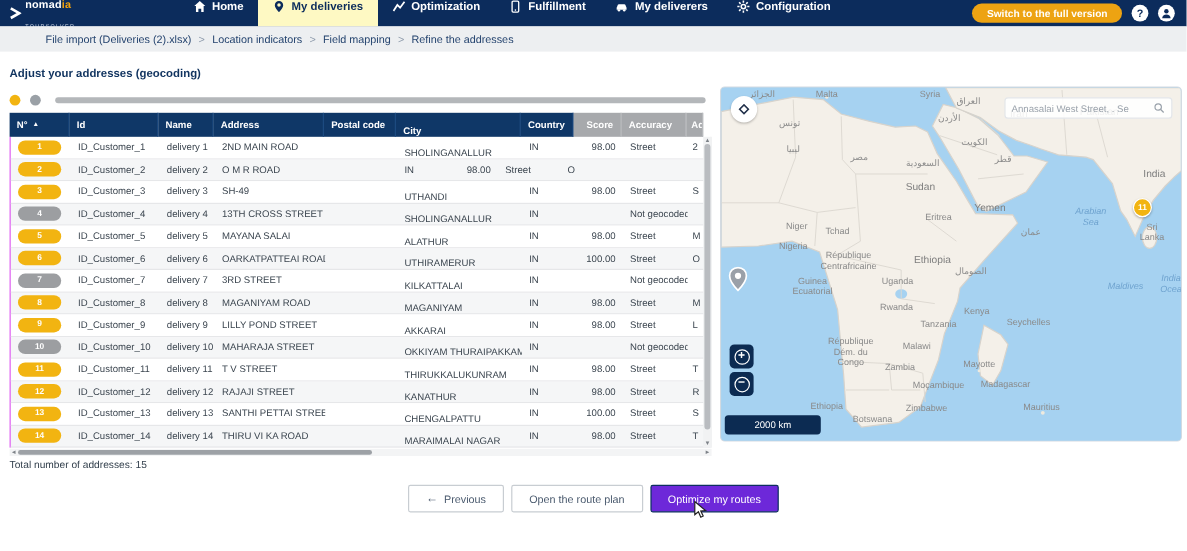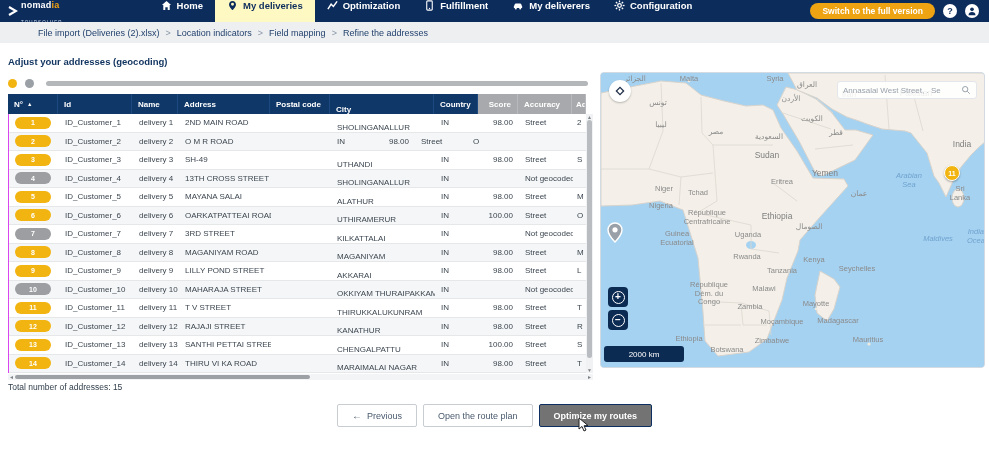--- a/index.html
+++ b/index.html
@@ -63,21 +63,21 @@
   
   .hscroll { position:absolute; left:8px; top:374px; width:585px; height:6px; background:#f3f4f5; }
   .hthumb { position:absolute; left:7px; top:1px; width:295px; height:4px; background:#9da1a6; border-radius:2px; }
   .harrow { position:absolute; top:0; font-size:5px; color:#7d8288; line-height:6px; }
 
   .total-label { position:absolute; left:8px; top:382px; font-size:8.5px; color:#33404d; }
 
   
   .btn-row { position:absolute; left:0; top:404px; width:989px; display:flex; justify-content:center; gap:6px; }
   .btn { height:23px; padding:0 14px; font-size:9px; border:1px solid #c8cdd2; background:#fff; color:#4a5a6e; border-radius:2px; display:flex; align-items:center; gap:5px; cursor:pointer; font-family:"Liberation Sans", sans-serif; }
-  .btn.primary { background:#737373; border-color:#0d2f5f; color:#fff; font-weight:bold; }
+  .btn.primary { background:#6d28d9; border-color:#0d2f5f; color:#fff; font-weight:normal; }
   .btn .arr { font-size:10px; }
   .cursor-svg { position:absolute; left:578px; top:417px; pointer-events:none; }
 
   
   .map { position:absolute; left:600px; top:72px; width:385px; height:296px; border-radius:4px; overflow:hidden; border:1px solid #d3dae1; background:#a6d2f1; }
   .map svg.base { position:absolute; left:0; top:0; }
   .mlabel { position:absolute; transform:translate(-50%,-50%); font-size:7.5px; color:#8a8a8a; white-space:pre-line; text-align:center; line-height:1.15; pointer-events:none; }
   .mlabel.big { font-size:8.5px; color:#7e7e7e; }
   .mlabel.sea { color:#6fa3cf; font-style:italic; }
   .map-search { position:absolute; right:7px; top:8px; width:140px; height:18px; background:rgba(255,255,255,.88); border:1px solid #e3e6ea; border-radius:3px; display:flex; align-items:center; padding:0 5px; }

